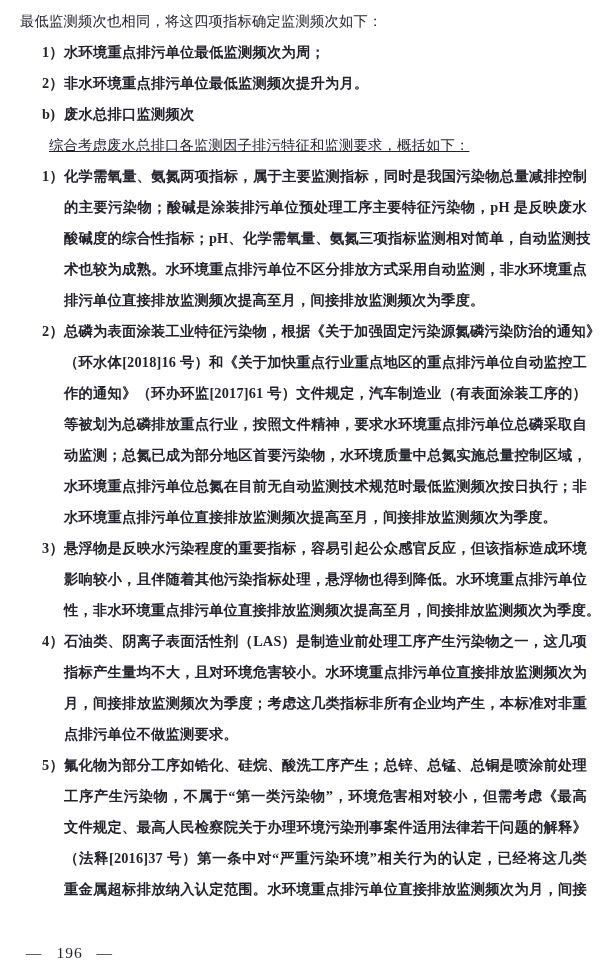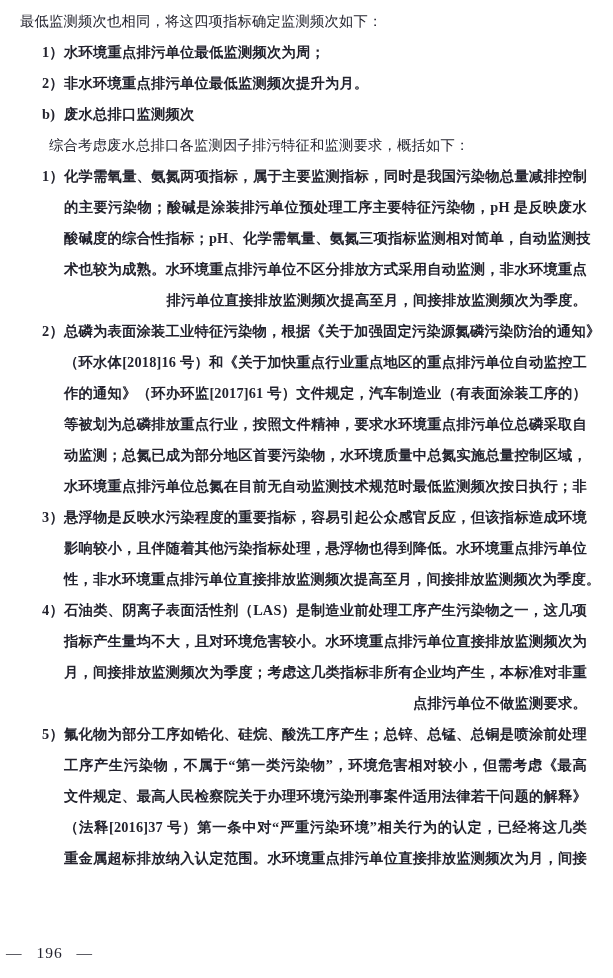--- a/index.html
+++ b/index.html
@@ -20,27 +20,27 @@
     letter-spacing: 0.2px;
   }
   
   .j {
     text-align: justify;
     text-align-last: justify;
     text-justify: inter-character;
   }
   
   .item { margin-left: 22px; font-weight: bold; }
-  .item .cont { padding-left: 22px; text-align: right; }
+  .item .cont { padding-left: 22px; }
   .num { display: inline-block; width: 22px; }
   
-  .indent2 { padding-left: 29px; }
+  .indent2 { padding-left: 29px; text-decoration: underline; }
   .footer {
     position: absolute;
-    left: 6px; top: 944px;
+    left: 26px; top: 944px;
     font-size: 15.5px;
     word-spacing: 9px;
     letter-spacing: 1px;
     color: #23232e;
     text-align: right;
   }
 </style>
 </head>
 <body>
 
@@ -70,20 +70,21 @@
     <div class="ln cont">排污单位直接排放监测频次提高至月，间接排放监测频次为季度。</div>
   </section>
 
   <section class="item">
     <div class="ln j"><span class="num">2）</span><span class="txt">总磷为表面涂装工业特征污染物，根据《关于加强固定污染源氮磷污染防治的通知》</span></div>
     <div class="ln j cont">（环水体[2018]16 号）和《关于加快重点行业重点地区的重点排污单位自动监控工</div>
     <div class="ln j cont">作的通知》（环办环监[2017]61 号）文件规定，汽车制造业（有表面涂装工序的）</div>
     <div class="ln j cont">等被划为总磷排放重点行业，按照文件精神，要求水环境重点排污单位总磷采取自</div>
     <div class="ln j cont">动监测；总氮已成为部分地区首要污染物，水环境质量中总氮实施总量控制区域，</div>
     <div class="ln j cont">水环境重点排污单位总氮在目前无自动监测技术规范时最低监测频次按日执行；非</div>
+    <div class="ln cont">水环境重点排污单位直接排放监测频次提高至月，间接排放监测频次为季度。</div>
   </section>
 
   <section class="item">
     <div class="ln j"><span class="num">3）</span><span class="txt">悬浮物是反映水污染程度的重要指标，容易引起公众感官反应，但该指标造成环境</span></div>
     <div class="ln j cont">影响较小，且伴随着其他污染指标处理，悬浮物也得到降低。水环境重点排污单位</div>
     <div class="ln j cont">性，非水环境重点排污单位直接排放监测频次提高至月，间接排放监测频次为季度。</div>
   </section>
 
   <section class="item">
     <div class="ln j"><span class="num">4）</span><span class="txt">石油类、阴离子表面活性剂（LAS）是制造业前处理工序产生污染物之一，这几项</span></div>

